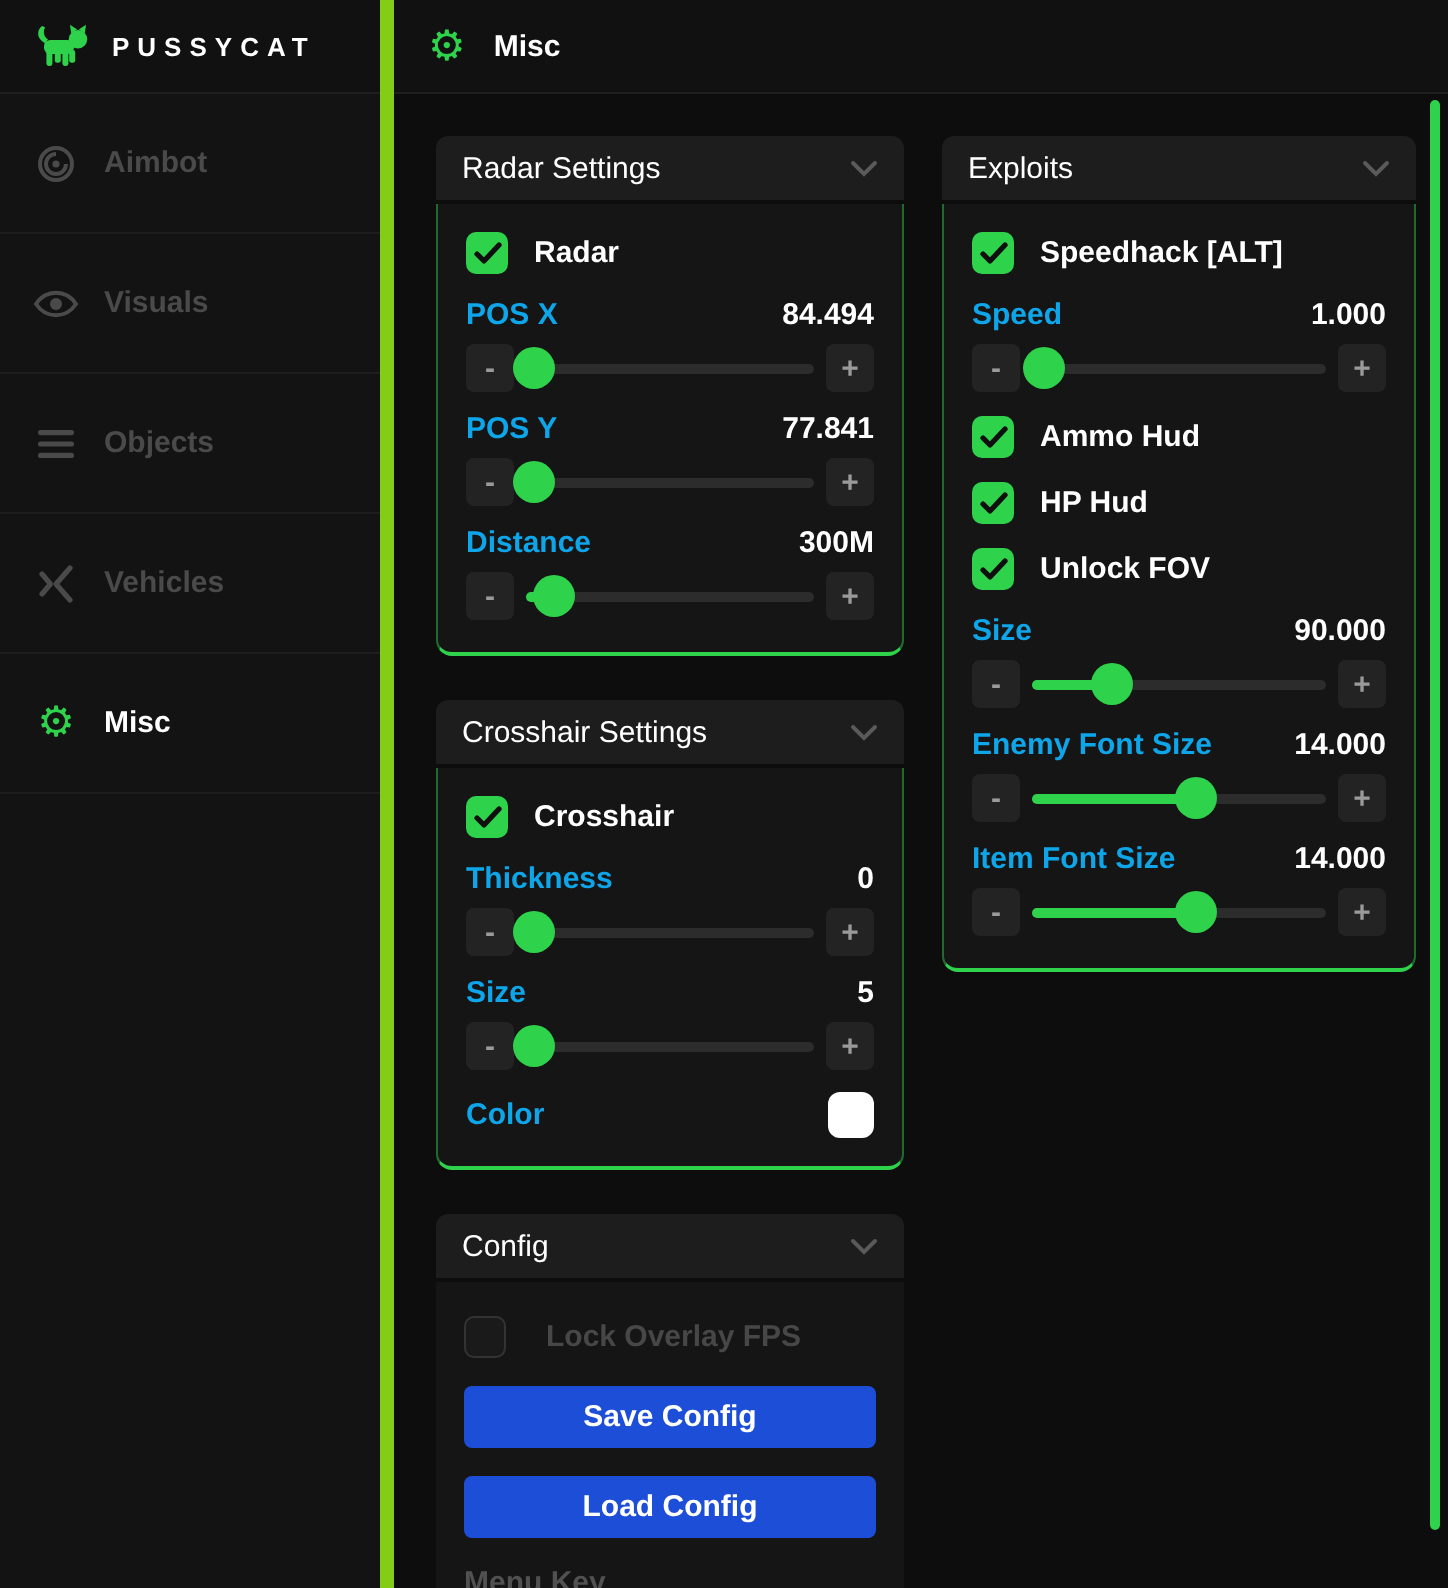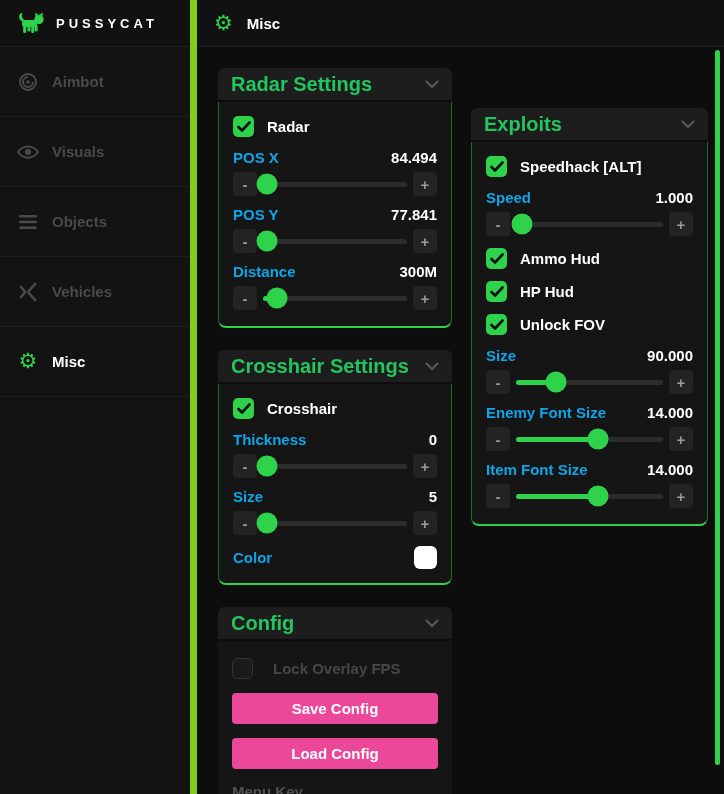--- a/index.html
+++ b/index.html
@@ -17,26 +17,26 @@
   .nav-item.active .nlabel { color:#ffffff; }
 
   
   .main { flex:1; display:flex; flex-direction:column; background:#0d0d0d; }
   .topbar { height:47px; flex:0 0 47px; background:#111; border-bottom:1px solid #1f1f1f; display:flex; align-items:center; padding-left:17px; }
   .topbar-title { color:#fff; font-size:15px; font-weight:700; margin-left:14px; }
   .gear-glyph { color:#2fd24b; font-size:21px; line-height:1; font-family:"DejaVu Sans",sans-serif; }
 
   .content { flex:1; display:flex; gap:19px; padding:21px 0 0 21px; overflow:hidden; }
   .col-left  { width:234px; flex:0 0 234px; display:flex; flex-direction:column; }
-  .col-right { width:237px; flex:0 0 237px; display:flex; flex-direction:column;margin-top:40px; }
+  .col-right { width:237px; flex:0 0 237px; display:flex; flex-direction:column; }
 
   
   .panel { margin-bottom:22px; }
   .panel-header { height:32px; background:#1d1d1d; border-radius:6px 6px 0 0; display:flex; align-items:center; justify-content:space-between; padding:0 13px; cursor:pointer; }
-  .panel-title { color:#22c55e; font-size:20px; font-weight:700; }
+  .panel-title { color:#ffffff; font-size:15px; font-weight:400; }
   .panel-body { background:#151515; border-radius:0 0 8px 8px; padding:14px 14px; margin-top:2px; }
   .panel-body.green-border { border-left:1px solid rgba(47,210,75,.45); border-right:1px solid rgba(47,210,75,.45); border-bottom:2px solid #2fd24b; }
 
   
   .check-row { display:flex; align-items:center; margin-bottom:12px; cursor:pointer; }
   .checkbox { width:21px; height:21px; border-radius:5px; display:flex; align-items:center; justify-content:center; flex:0 0 21px; }
   .checkbox.checked { background:#2fd24b; }
   .checkbox.unchecked { background:#1a1a1a; border:1.5px solid #333; }
   .check-label { margin-left:13px; font-size:15px; font-weight:700; color:#fff; }
   .check-label.dim { color:#474747;margin-left:20px; }
@@ -50,21 +50,21 @@
   .step { width:24px; height:24px; flex:0 0 24px; background:#232323; border:none; border-radius:4px; color:#9a9a9a; font-size:15px; font-weight:700; display:flex; align-items:center; justify-content:center; cursor:pointer; font-family:inherit; }
   .track { position:relative; flex:1; height:5px; background:#2c2c2c; border-radius:3px; cursor:pointer; }
   .fill { position:absolute; left:0; top:0; height:100%; background:#2fd24b; border-radius:3px; }
   .thumb { position:absolute; top:50%; width:21px; height:21px; background:#2fd24b; border-radius:50%; transform:translate(-50%,-50%); cursor:grab; }
 
   
   .color-row { display:flex; align-items:center; justify-content:space-between; margin-top:4px; height:24px; }
   .swatch { width:23px; height:23px; border-radius:6px; cursor:pointer; }
 
   
-  .big-btn { display:block; width:100%; height:31px; background:#ec4899; border:none; border-radius:4px; color:#fff; font-size:15px; font-weight:700; margin-bottom:14px; cursor:pointer; font-family:inherit; }
+  .big-btn { display:block; width:100%; height:31px; background:#1d4ed8; border:none; border-radius:4px; color:#fff; font-size:15px; font-weight:700; margin-bottom:14px; cursor:pointer; font-family:inherit; }
   .menu-key-label { color:#515151; font-size:15px; font-weight:700; margin:2px 0 8px 0; }
 
   
   .scrollbar-thumb { position:absolute; right:4px; top:50px; width:5px; height:715px; background:#2fd24b; border-radius:3px; cursor:grab; }
 
   .chev svg { display:block; }
 </style>
 </head>
 <body>
 

